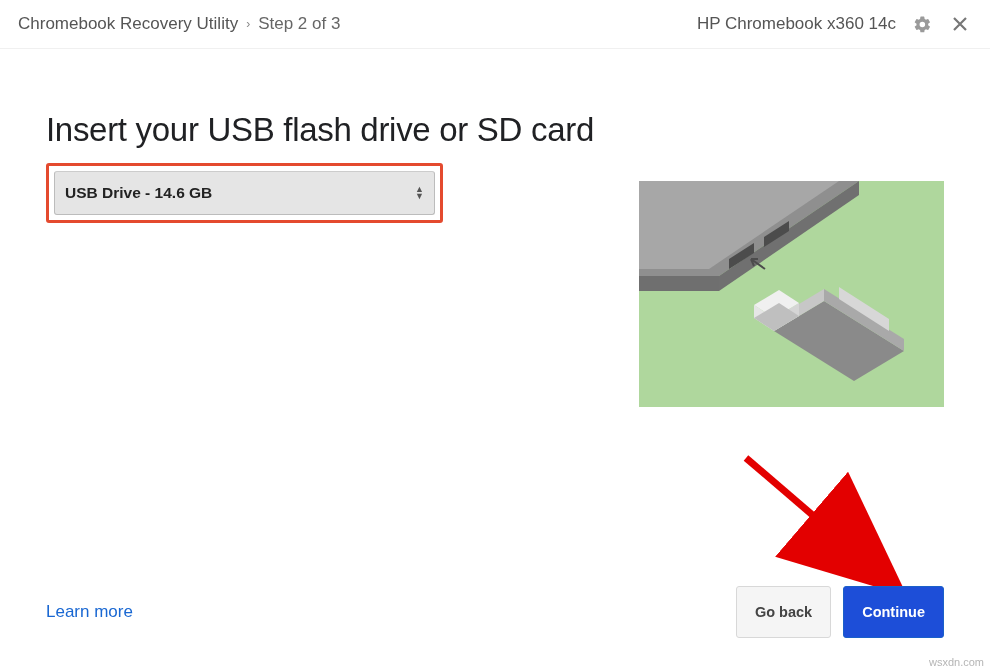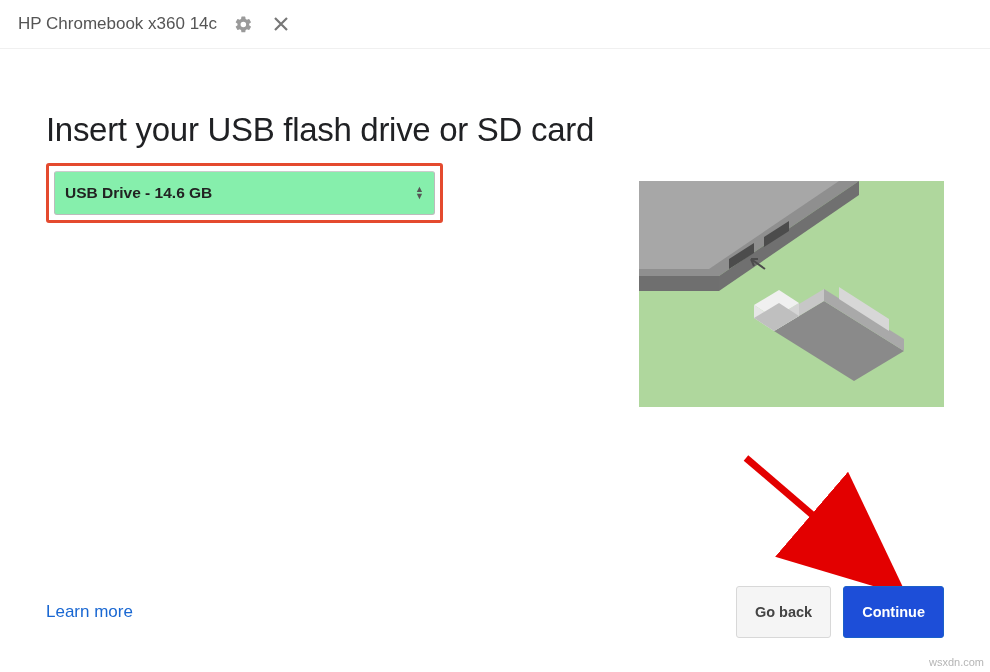--- a/index.html
+++ b/index.html
@@ -49,21 +49,21 @@
       margin-top: 14px;
       border: 3px solid #e44a2f;
       border-radius: 3px;
       padding: 5px;
       width: 397px;
     }
     .select-box {
       border: 1px solid #bcbcbc;
       border-top-color: #ccc;
       border-radius: 3px;
-      background: #86efac;
+      background: #e5e5e5;
       height: 44px;
       display: flex;
       align-items: center;
       padding: 0 10px;
       font-size: 15.5px;
       font-weight: 700;
       color: #222;
       cursor: pointer;
       position: relative;
     }
@@ -121,20 +121,25 @@
       pointer-events: none;
     }
     .watermark {
       position:absolute; bottom:4px; right:6px; font-size:11px; color:#b5b5b5;
     }
   </style>
 </head>
 <body>
 
 <div class="header">
+  <div class="crumbs">
+    <span>Chromebook Recovery Utility</span>
+    <span class="chev">›</span>
+    <span class="step">Step 2 of 3</span>
+  </div>
   <span class="device">HP Chromebook x360 14c</span>
   <div class="icon-btn">
     <svg width="19" height="19" viewBox="0 0 24 24" fill="#9a9a9a">
         <path d="M19.14,12.94a7.07,7.07,0,0,0,.05-.94,7.07,7.07,0,0,0-.05-.94l2.11-1.65a.5.5,0,0,0,.12-.64l-2-3.46a.5.5,0,0,0-.6-.22l-2.49,1a7,7,0,0,0-1.62-.94L14.3,2.5A.5.5,0,0,0,13.81,2H9.81a.5.5,0,0,0-.49.42L8.94,5.11a7,7,0,0,0-1.62.94l-2.49-1a.5.5,0,0,0-.6.22l-2,3.46a.5.5,0,0,0,.12.64L4.46,11.06a7.07,7.07,0,0,0-.05.94,7.07,7.07,0,0,0,.05.94L2.35,14.59a.5.5,0,0,0-.12.64l2,3.46a.5.5,0,0,0,.6.22l2.49-1a7,7,0,0,0,1.62.94l.38,2.61a.5.5,0,0,0,.49.42h4a.5.5,0,0,0,.49-.42l.38-2.61a7,7,0,0,0,1.62-.94l2.49,1a.5.5,0,0,0,.6-.22l2-3.46a.5.5,0,0,0-.12-.64ZM11.81,15.5A3.5,3.5,0,1,1,15.31,12,3.5,3.5,0,0,1,11.81,15.5Z"></path>
       </svg>
   </div>
   <div class="icon-btn">
     <svg width="16" height="16" viewBox="0 0 16 16" stroke="#777" stroke-width="2.2">
         <path d="M2 2 L14 14 M14 2 L2 14"></path>
       </svg>

